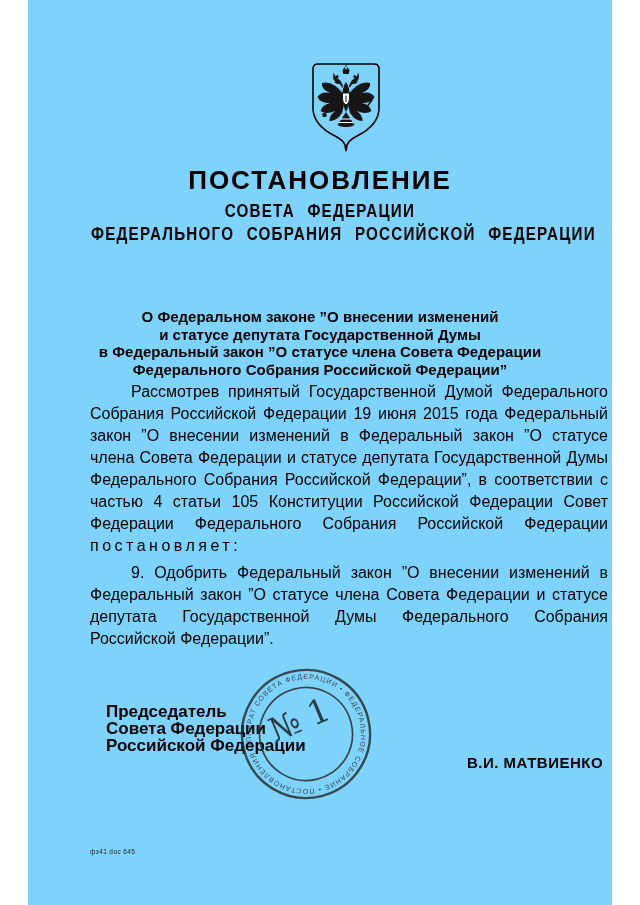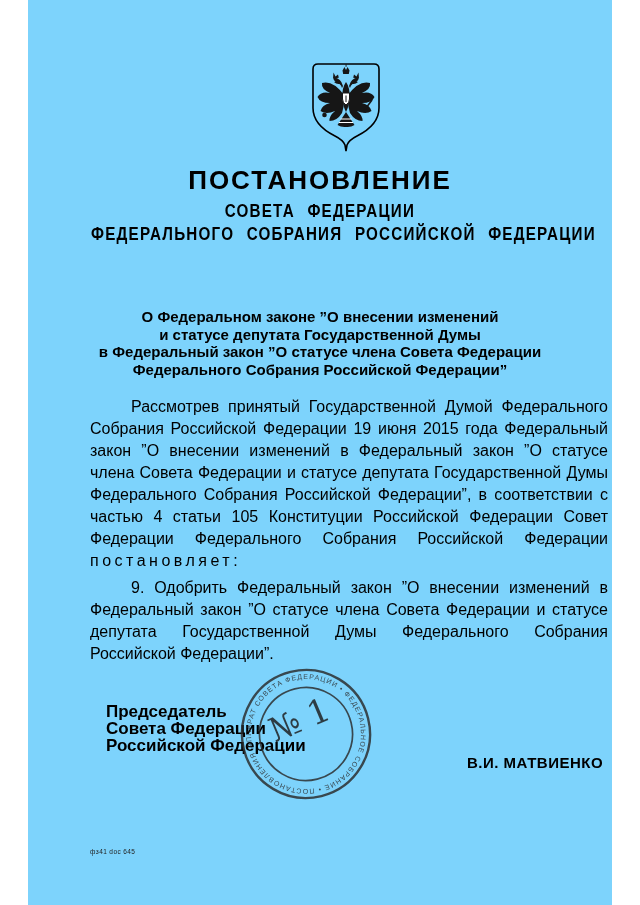--- a/index.html
+++ b/index.html
@@ -23,21 +23,21 @@
   }
   .org1 { top:200px; }
   .org2 { top:223px;text-align:right; }
 
   .title-block {
     position:absolute; top:287px; left:55px; right:55px;
     text-align:center; font-weight:bold; font-size:15px; line-height:17.5px;margin-top:21px;
   }
 
   .body-text {
-    position:absolute; top:396px; left:62px; width:518px;
+    position:absolute; top:381px; left:62px; width:518px;
     font-size:16px; line-height:22px; text-align:justify;
   }
   .body-text p { margin:0; text-indent:41px; }
   .body-text p.gap { margin-top:5px; }
   .spaced { letter-spacing:3.5px; }
 
   .signature {
     position:absolute; top:703px; left:78px;
     font-weight:bold; font-size:17px; line-height:17px;
   }

